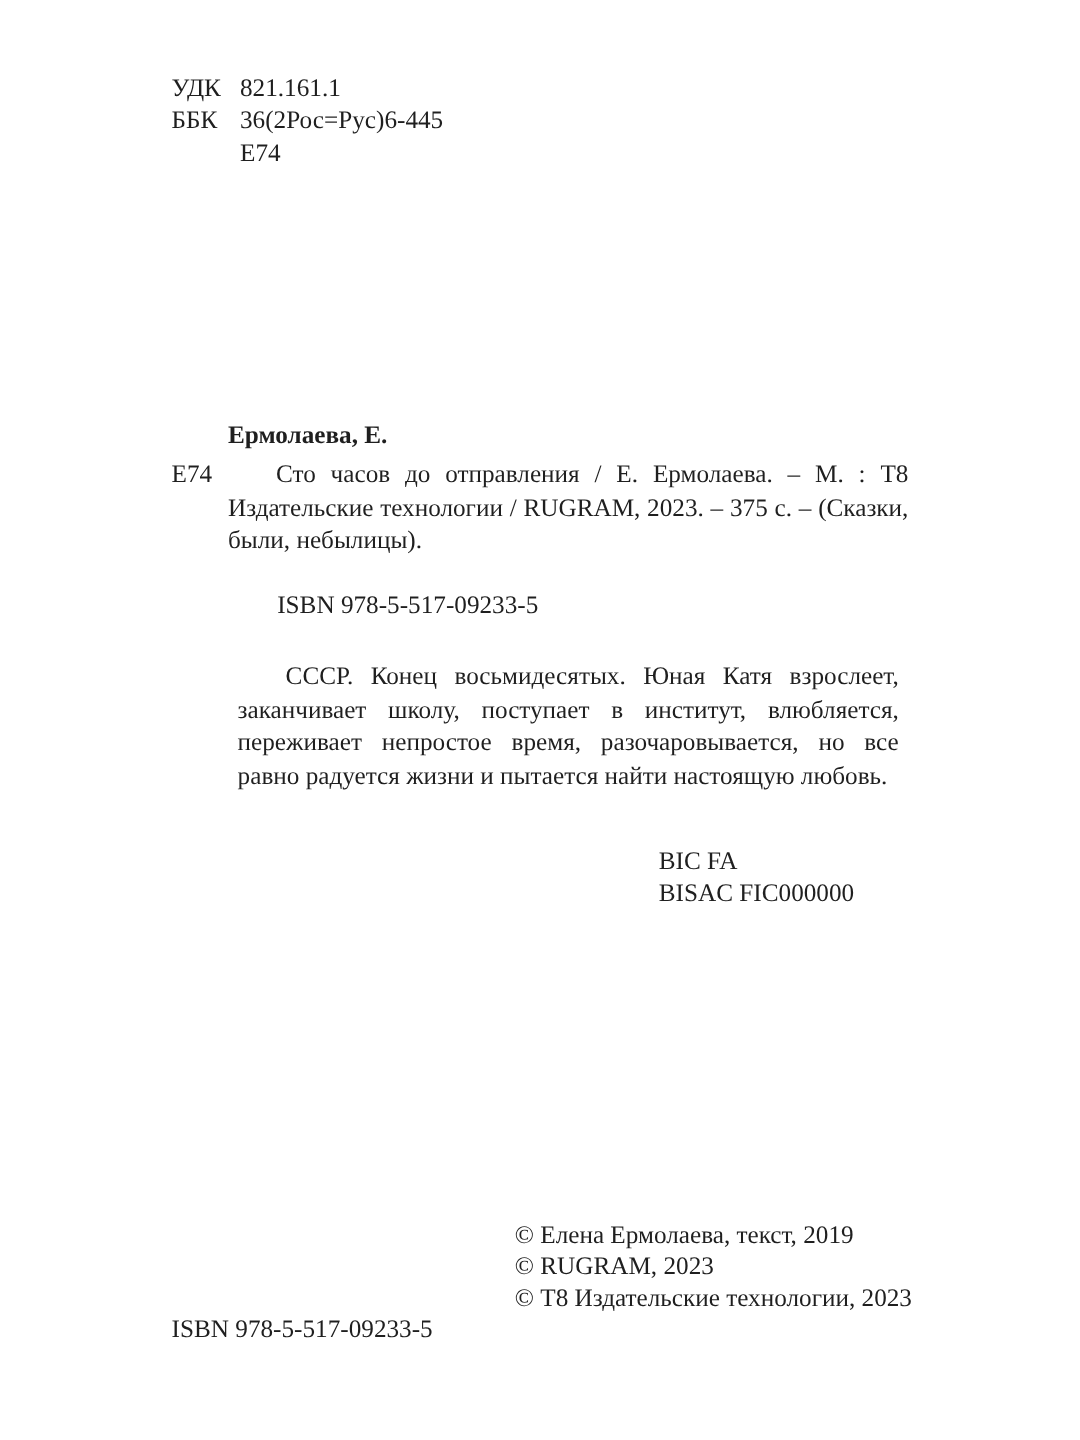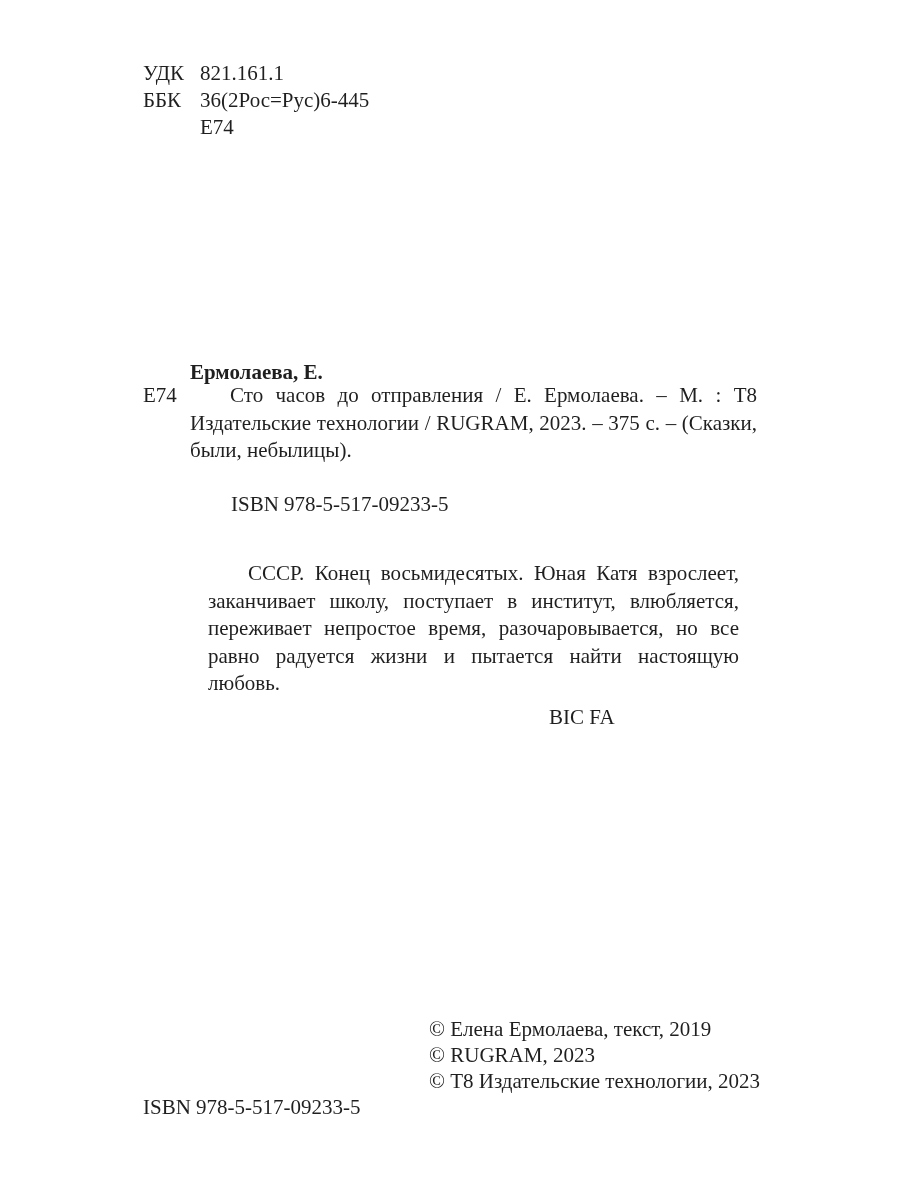--- a/index.html
+++ b/index.html
@@ -5,27 +5,27 @@
   html, body { margin: 0; padding: 0; }
   body {
     width: 900px; height: 1200px; background: #ffffff; position: relative;
     font-family: "Liberation Serif", "DejaVu Serif", serif;
     color: #1f1f1f; font-size: 21px; overflow: hidden;
   }
   .abs { position: absolute; white-space: nowrap; }
   .codes { left: 143px; top: 60px; line-height: 27px; }
   .codes .row { display: flex; }
   .codes .k { width: 57px; }
-  .author { left: 190px; top: 359px; font-weight: bold; line-height: 27px; }
+  .author { left: 190px; top: 349px; font-weight: bold; line-height: 27px; }
   .e74 { left: 143px; top: 382px; line-height: 27px; }
   .desc { left: 190px; top: 382px; width: 567px; line-height: 27.5px; white-space: normal; text-align: justify; }
   .desc p { margin: 0; text-indent: 40px; text-align-last: left; }
   .isbn1 { left: 231px; top: 491px; line-height: 27px; }
   .annot { left: 190px; top: 542px; width: 567px; line-height: 27.5px; white-space: normal; }
-  .annot p { margin: 18px; text-indent: 40px; text-align: justify; text-align-last: left; }
+  .annot p { margin: 8px; text-indent: 40px; text-align: justify; text-align-last: left; }
   .bic { left: 549px; top: 664px; line-height: 27px; margin-top: 40px; }
   .copy { left: 429px; top: 1016px; line-height: 26px; }
   .isbn2 { left: 143px; top: 1094px; line-height: 26px; }
 </style>
 </head>
 <body>
 
 <div class="abs codes">
   <div class="row">
     <span class="k">УДК</span>
@@ -48,20 +48,21 @@
 </div>
 
 <div class="abs isbn1">ISBN 978-5-517-09233-5</div>
 
 <div class="abs annot">
   <p>СССР. Конец восьмидесятых. Юная Катя взрослеет, заканчивает школу, поступает в институт, влюбляется, переживает непростое время, разочаровывается, но все равно радуется жизни и пытается найти настоящую любовь.</p>
 </div>
 
 <div class="abs bic">
   <div>BIC FA</div>
+  <div>BISAC FIC000000</div>
 </div>
 
 <div class="abs copy">
   <div>© Елена Ермолаева, текст, 2019</div>
   <div>© RUGRAM, 2023</div>
   <div>© Т8 Издательские технологии, 2023</div>
 </div>
 
 <div class="abs isbn2">ISBN 978-5-517-09233-5</div>
 

